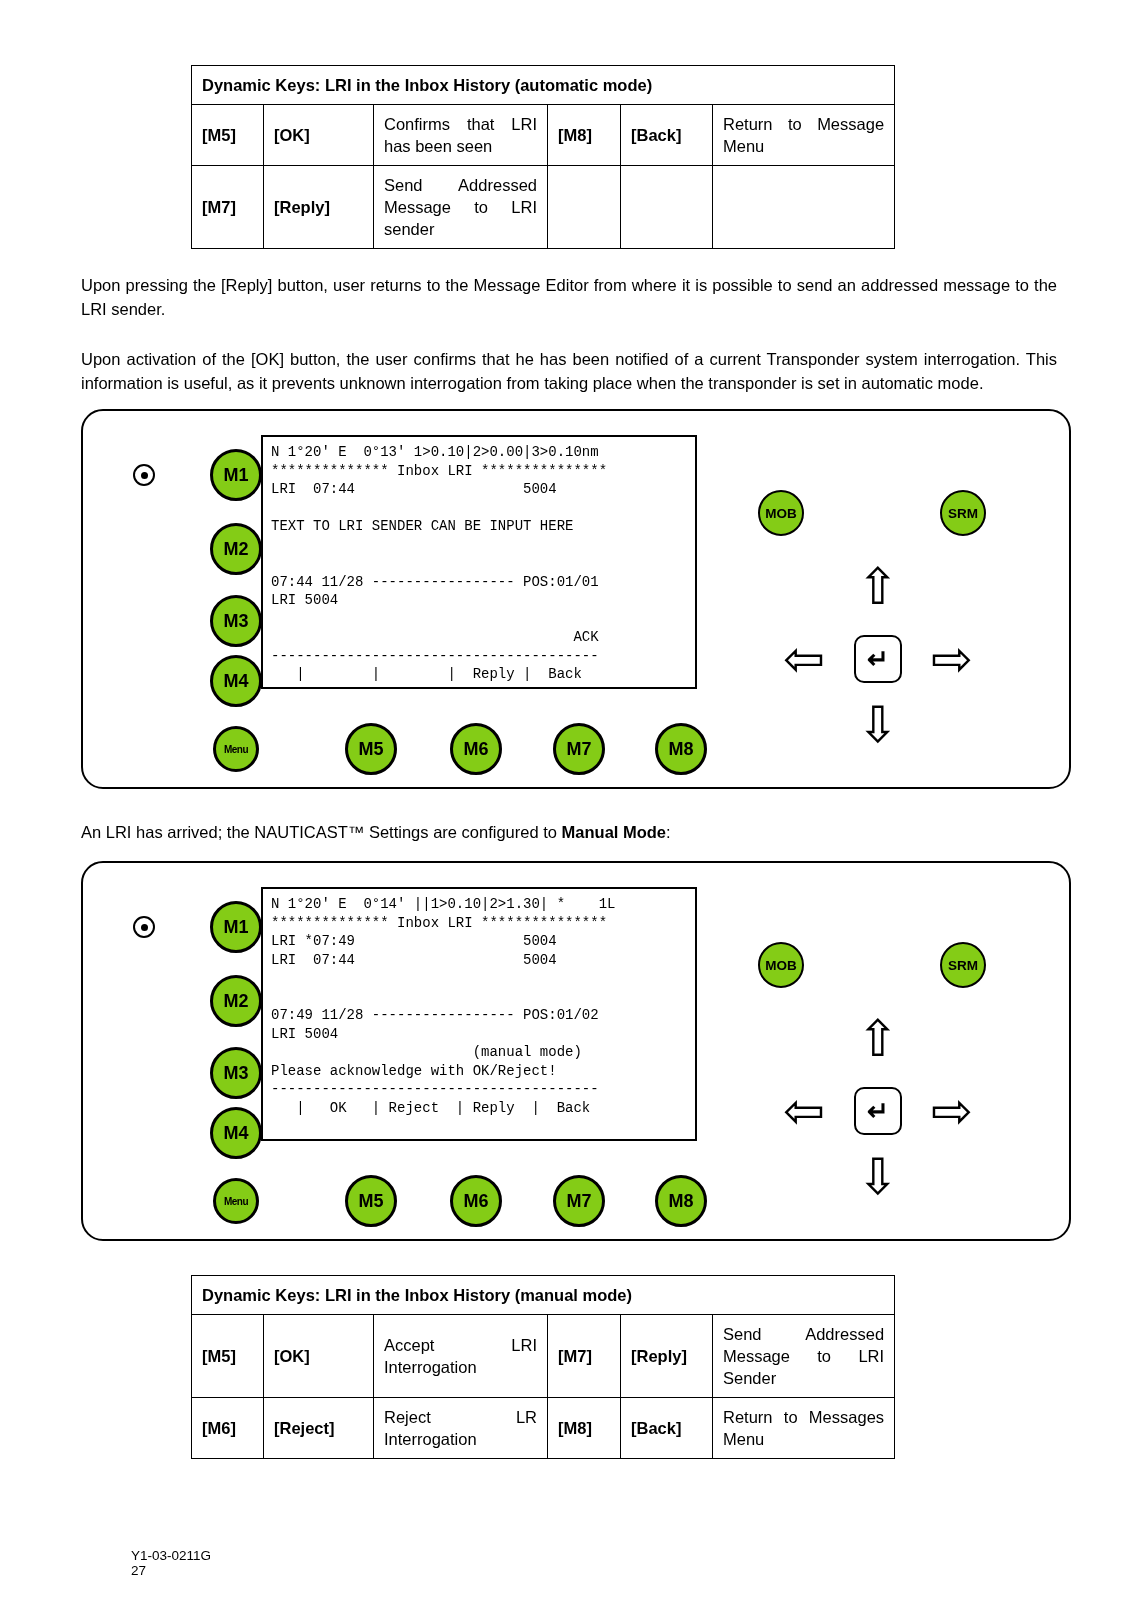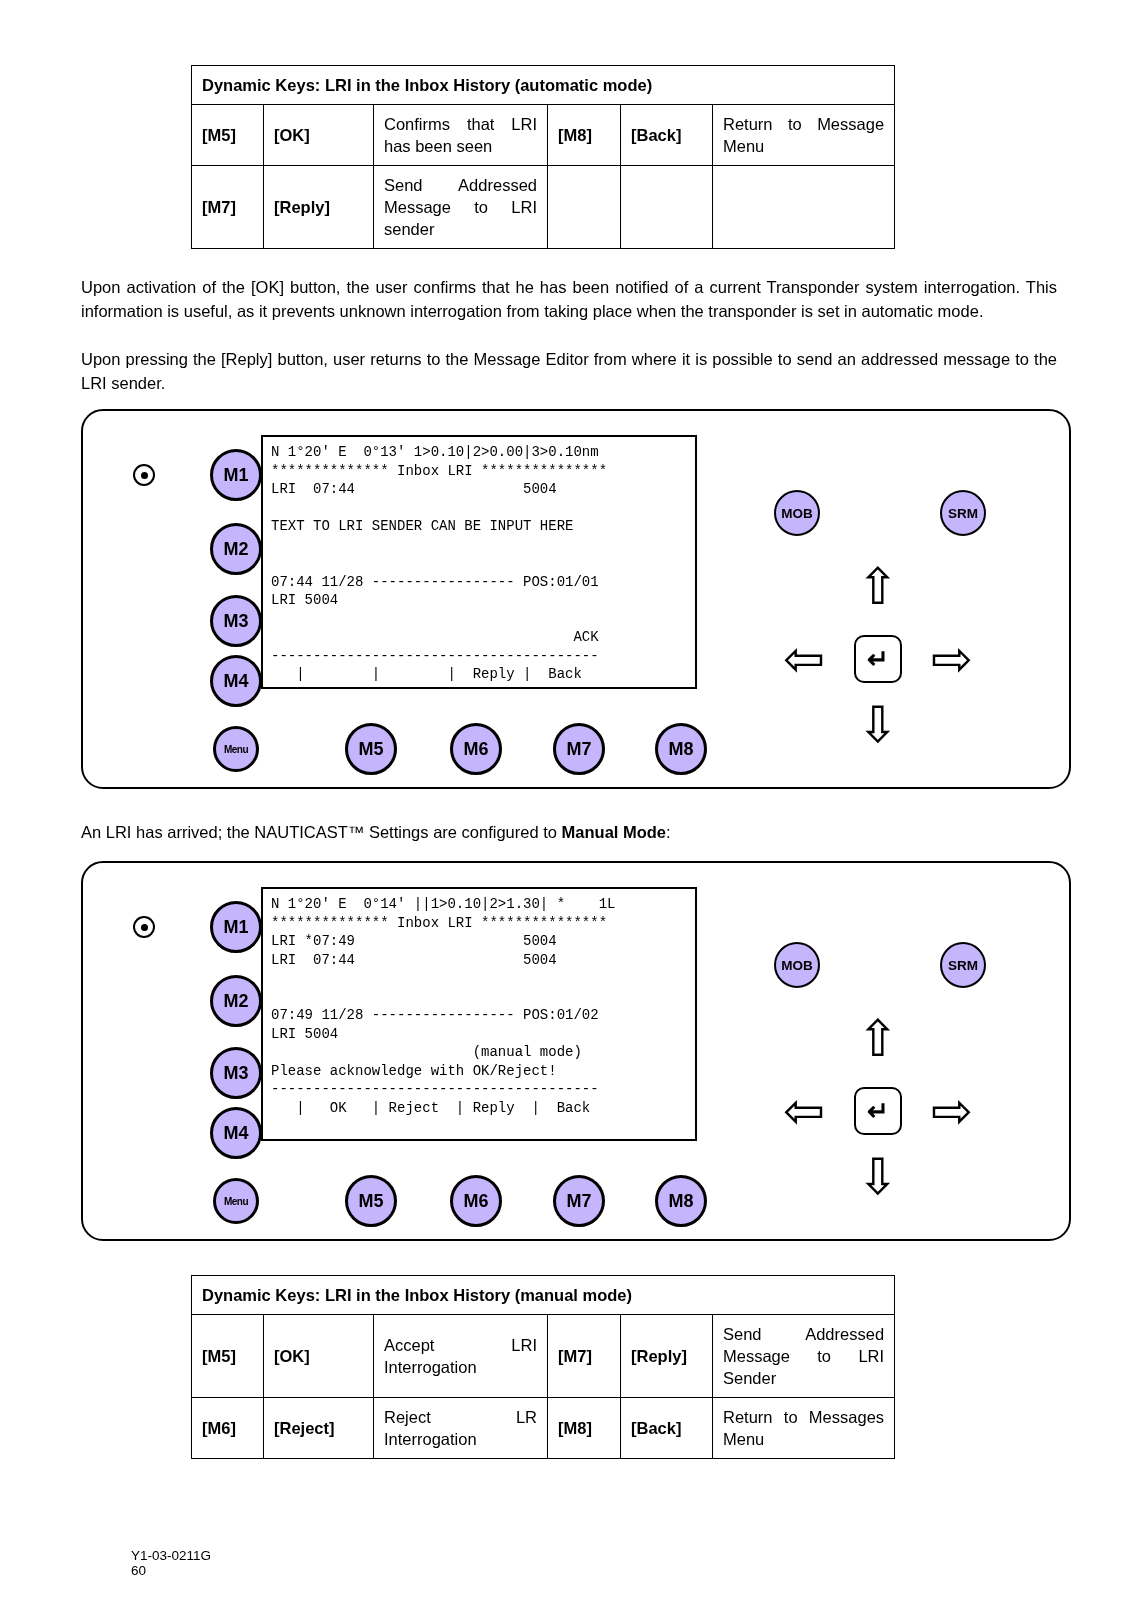--- a/index.html
+++ b/index.html
@@ -24,21 +24,21 @@
   .para-3 { margin-top:30px; font-size:16.5px; line-height:26px; }
 
   
   .device { position:relative; width:990px; height:380px; }
   .device-auto { margin-top:14px; }
   .device-manual { margin-top:16px; }
   .device-frame { position:absolute; inset:0; border:2px solid #000; border-radius:22px; }
   .screw { position:absolute; left:52px; top:55px; width:22px; height:22px; border:2px solid #000;
            border-radius:50%; display:flex; align-items:center; justify-content:center; }
   .screw-dot { width:7px; height:7px; background:#000; border-radius:50%; }
-  .key { position:absolute; border:3px solid #000; border-radius:50%; background:#c4b5fd;
+  .key { position:absolute; border:3px solid #000; border-radius:50%; background:#84cc16;
          display:flex; align-items:center; justify-content:center; font-weight:bold; }
   .key-m { width:52px; height:52px; font-size:18px; }
   .key-menu { width:46px; height:46px; font-size:10px; letter-spacing:-0.5px; }
   .key-round { width:46px; height:46px; font-size:13.5px; border-width:2.5px; }
   .screen { position:absolute; left:180px; top:26px; width:436px; height:254px; border:2px solid #000;
             padding:6px 8px; font-family:"Liberation Mono","DejaVu Sans Mono",monospace;
             font-size:14px; line-height:18.5px; white-space:pre; overflow:hidden; background:#fff; }
   .arrow { position:absolute; width:56px; height:56px; font-size:50px; line-height:56px; text-align:center;
            font-family:"DejaVu Sans", sans-serif; }
   .enter-key { position:absolute; width:48px; height:48px; border:2.5px solid #000; border-radius:10px;
@@ -46,21 +46,21 @@
 
   .pos-m1 { left:129px; top:40px; }
   .pos-m2 { left:129px; top:114px; }
   .pos-m3 { left:129px; top:186px;text-align:right; }
   .pos-m4 { left:129px; top:246px; }
   .pos-menu { left:132px; top:317px; }
   .pos-m5 { left:264px; top:314px; }
   .pos-m6 { left:369px; top:314px; }
   .pos-m7 { left:472px; top:314px; }
   .pos-m8 { left:574px; top:314px; }
-  .pos-mob { left:693px; top:81px; }
+  .pos-mob { left:677px; top:81px; }
   .pos-srm { left:859px; top:81px; }
   .pos-up { left:769px; top:150px; }
   .pos-left { left:695px; top:222px; }
   .pos-right { left:843px; top:222px; }
   .pos-down { left:769px; top:288px; }
   .pos-enter { left:773px; top:226px; }
 
   
   .table-manual { margin-top:34px; }
   .footer { position:absolute; left:16px; right:0; top:1548px; padding:0 118px 0 115px;
@@ -96,22 +96,22 @@
         <td class="cell-key">[M7]</td>
         <td class="cell-btn">[Reply]</td>
         <td class="cell-desc">Send Addressed Message to LRI sender</td>
         <td class="cell-key"></td>
         <td class="cell-btn"></td>
         <td class="cell-desc"></td>
       </tr>
     </tbody>
   </table>
 
+  <p class="para para-2">Upon pressing the [Reply] button, user returns to the Message Editor from where it is possible to send an addressed message to the LRI sender.</p>
   <p class="para para-1">Upon activation of the [OK] button, the user confirms that he has been notified of a current Transponder system interrogation. This information is useful, as it prevents unknown interrogation from taking place when the transponder is set in automatic mode.</p>
-  <p class="para para-2">Upon pressing the [Reply] button, user returns to the Message Editor from where it is possible to send an addressed message to the LRI sender.</p>
 
   <div class="device device-auto">
     <div class="device-frame"></div>
     <div class="screw">
         <div class="screw-dot"></div>
       </div>
 
     <div class="key key-m pos-m1">M1</div>
     <div class="key key-m pos-m2">M2</div>
     <div class="key key-m pos-m3">M3</div>
@@ -220,14 +220,14 @@
         <td class="cell-btn">[Back]</td>
         <td class="cell-desc">Return to Messages Menu</td>
       </tr>
     </tbody>
   </table>
 
 </div>
 
 <div class="footer">
   <span>Y1-03-0211G</span>
-  <span>60</span>
+  <span>27</span>
 </div>
 
 </body></html>

